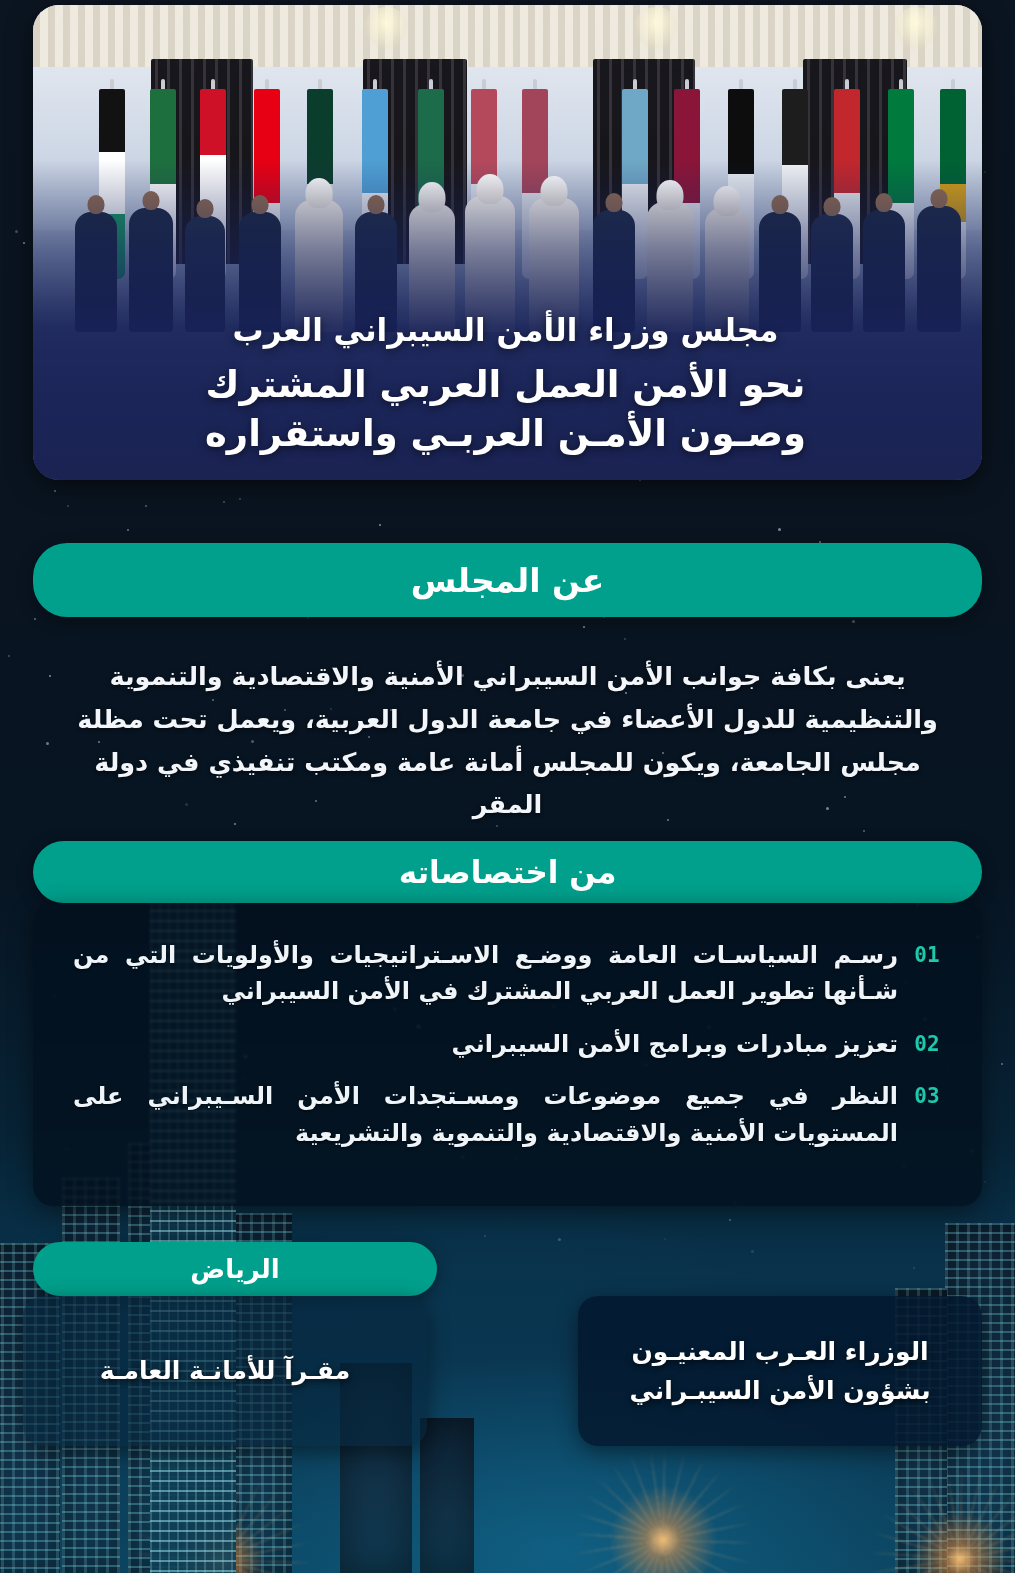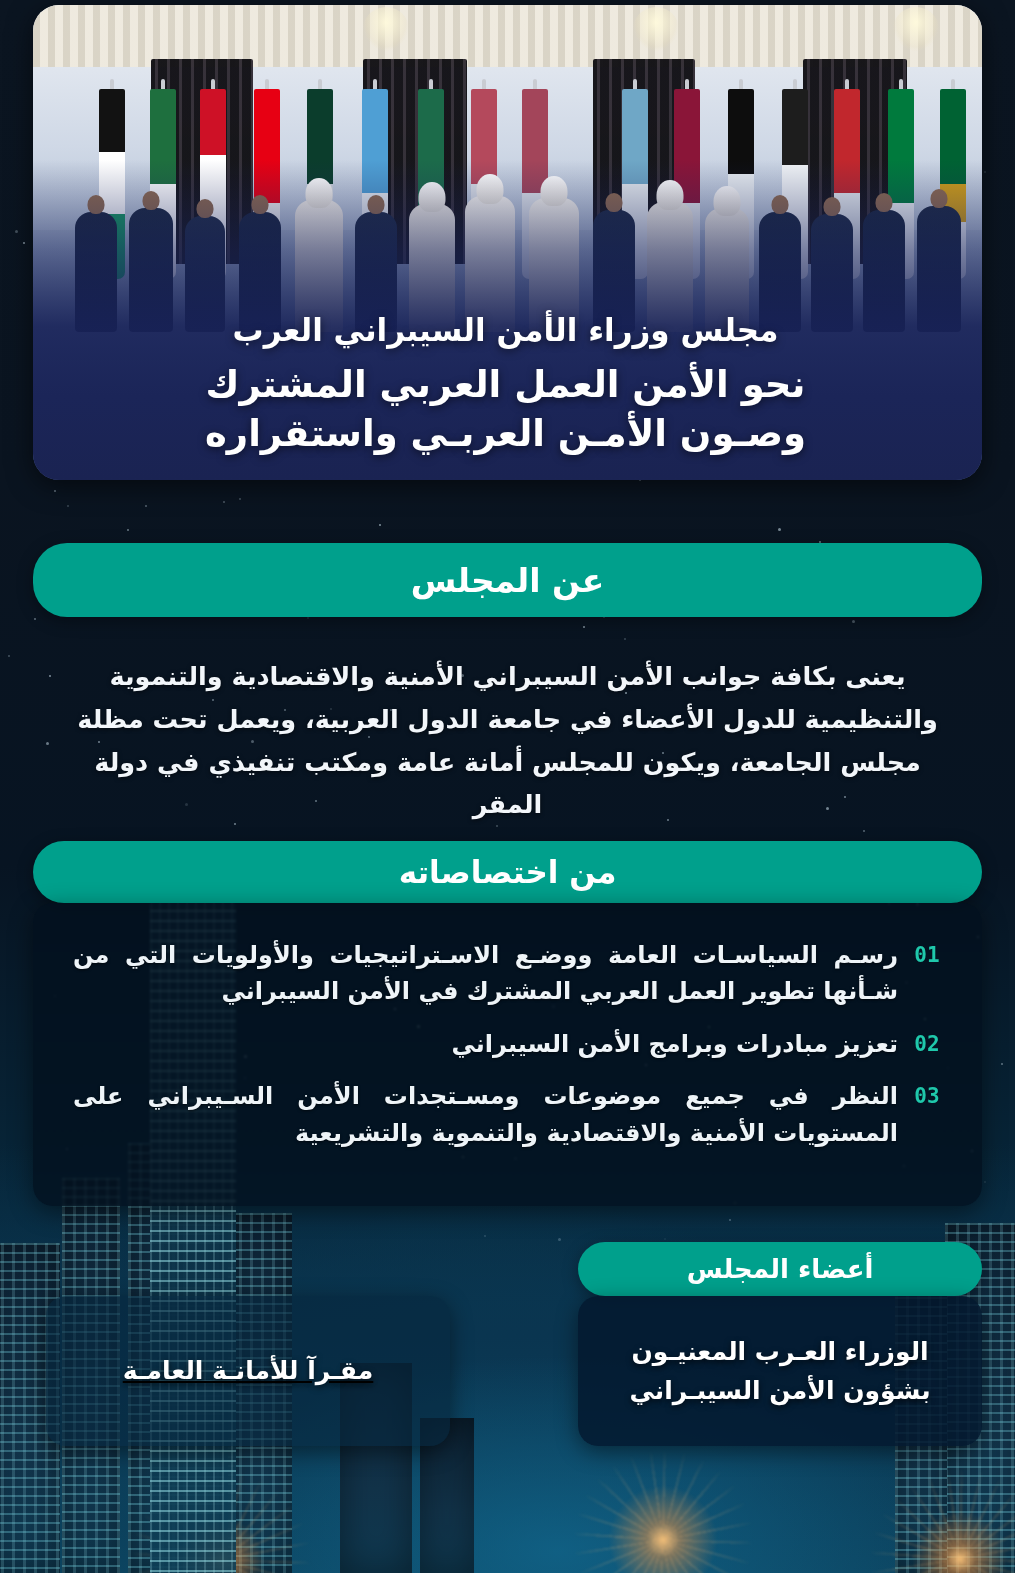--- a/index.html
+++ b/index.html
@@ -232,21 +232,21 @@
 
   
   .info-card {
     position: absolute; top: 1296px; width: 404px; height: 150px;
     border-radius: 20px; overflow: hidden;
     box-shadow: 0 6px 22px rgba(0,0,0,.45);
     display: flex; align-items: center; justify-content: center;
     padding: 0 26px;
   }
   #card-members { left: 578px; background: rgba(4,24,46,.86); }
-  #card-riyadh  { left: 46px;  background: rgba(6,38,62,.62); text-decoration: underline; }
+  #card-riyadh  { left: 23px;  background: rgba(6,38,62,.62); }
   .info-text {
     color: #ffffff; font-size: 25px; font-weight: 700; line-height: 1.58;
     text-align: center; text-shadow: 0 2px 6px rgba(0,0,0,.7);
   }
 </style>
 </head>
 <body>
 
 <div class="page">
 
@@ -567,27 +567,27 @@
       </div>
 
       <div class="duty">
         <div class="duty-num">03</div>
         <div class="duty-text">النظر في جميع موضوعات ومسـتجدات الأمن السـيبراني على المستويات الأمنية والاقتصادية والتنموية والتشريعية</div>
       </div>
 
     </div>
   </div>
 
-  <div class="pill" id="pill-members">أعضاء المجلس</div>
   <div class="info-card" id="card-members">
     <div class="info-text">
       <div>الوزراء العـرب المعنيـون</div>
       <div>بشؤون الأمن السيبـراني</div>
     </div>
   </div>
 
+  <div class="pill" id="pill-riyadh">الرياض</div>
   <div class="info-card" id="card-riyadh">
     <div class="info-text">
       <div>مقـرآ للأمانـة العامـة</div>
     </div>
   </div>
 
 </div>
 
 </body></html>

